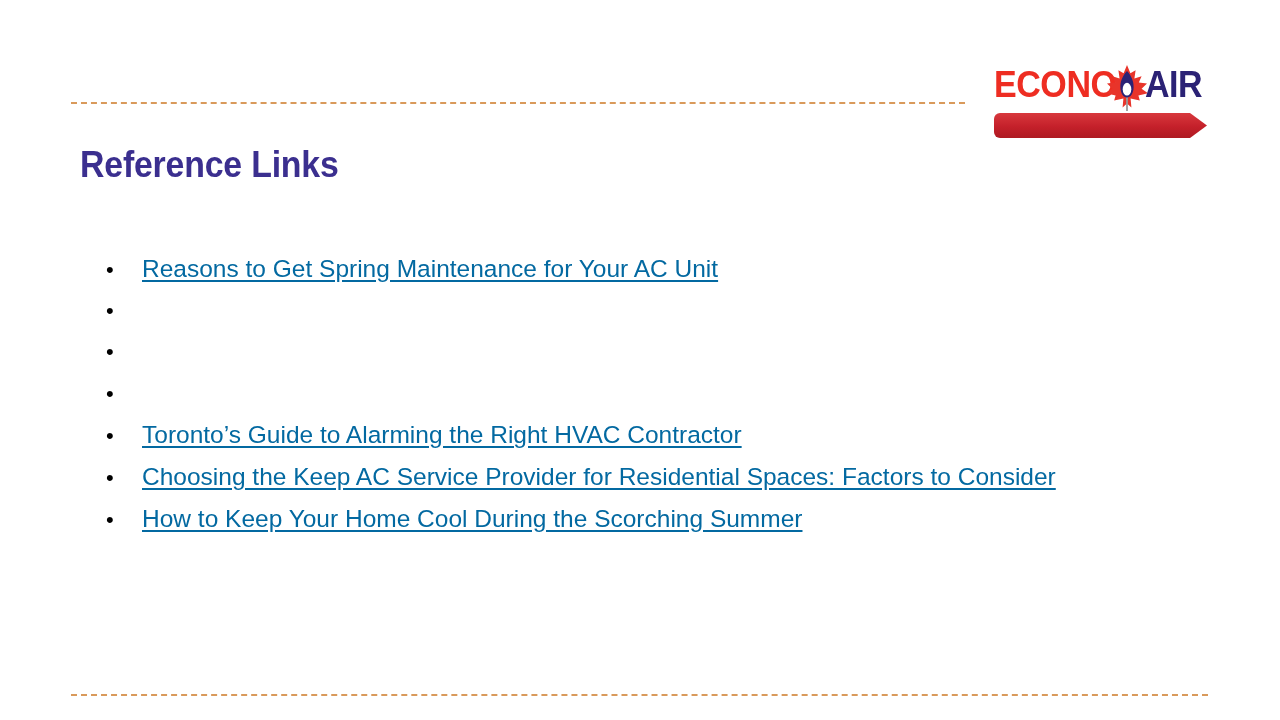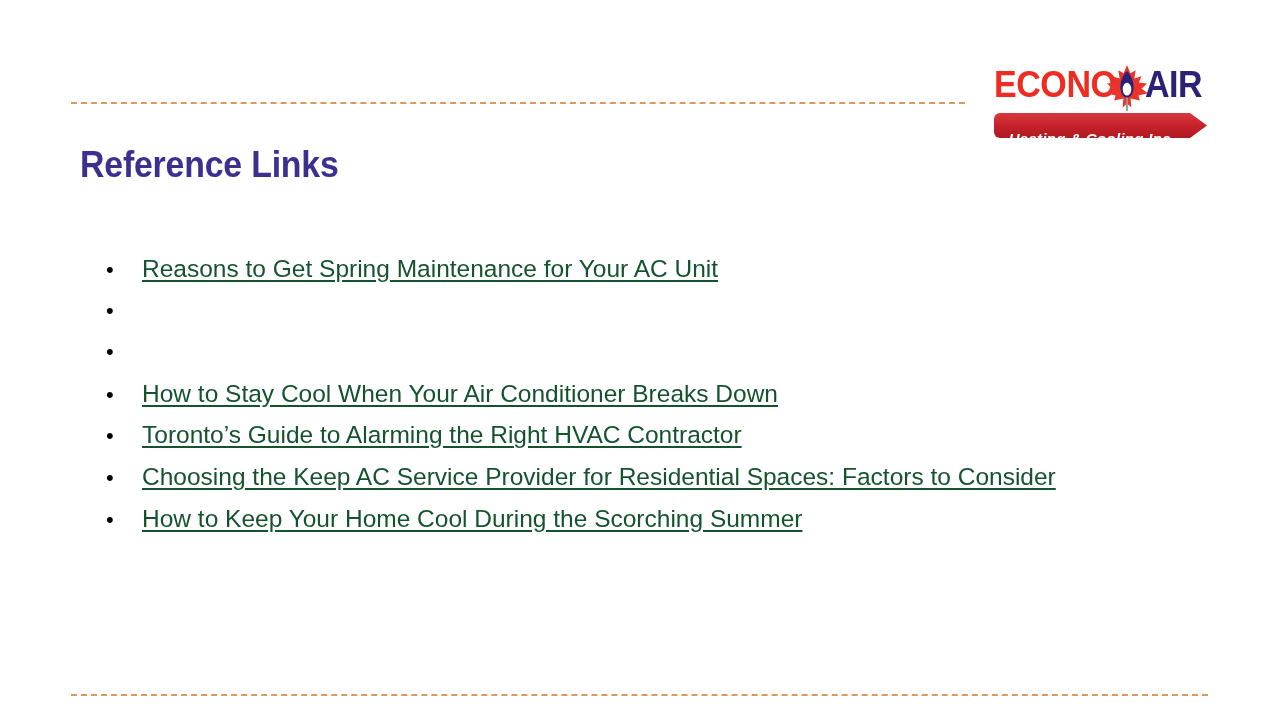--- a/index.html
+++ b/index.html
@@ -87,21 +87,21 @@
   .logo-banner {
     position: absolute;
     left: 2px;
     top: 55px;
     width: 218px;
     height: 25px;
   }
   .logo-banner-text {
     position: absolute;
     left: 0;
-    top: 4px;
+    top: 12px;
     width: 196px;
     height: 42px;
     display: flex;
     align-items: center;
     justify-content: center;
     font-family: "Liberation Sans", sans-serif;
     font-style: italic;
     font-weight: bold;
     font-size: 15px;
     color: #ffffff;
@@ -142,21 +142,21 @@
     width: 42px;
     flex: 0 0 42px;
     color: #000000;
     font-size: 22px;
     line-height: 30px;
     text-align: left;
     padding-left: 6px;
     box-sizing: border-box;
   }
   .link-text {
-    color: #14532d;
+    color: #0369a1;
     font-family: "Liberation Sans", sans-serif;
     font-size: 24.5px;
     line-height: 30px;
     text-decoration: underline;
     text-underline-offset: 3px;
     white-space: nowrap;
     cursor: pointer;
   }
 </style>
 </head>
@@ -207,21 +207,20 @@
     <div class="link-item">
       <span class="bullet">•</span>
     </div>
 
     <div class="link-item">
       <span class="bullet">•</span>
     </div>
 
     <div class="link-item">
       <span class="bullet">•</span>
-      <span class="link-text">How to Stay Cool When Your Air Conditioner Breaks Down</span>
     </div>
 
     <div class="link-item">
       <span class="bullet">•</span>
       <span class="link-text">Toronto’s Guide to Alarming the Right HVAC Contractor</span>
     </div>
 
     <div class="link-item">
       <span class="bullet">•</span>
       <span class="link-text">Choosing the Keep AC Service Provider for Residential Spaces: Factors to Consider</span>

